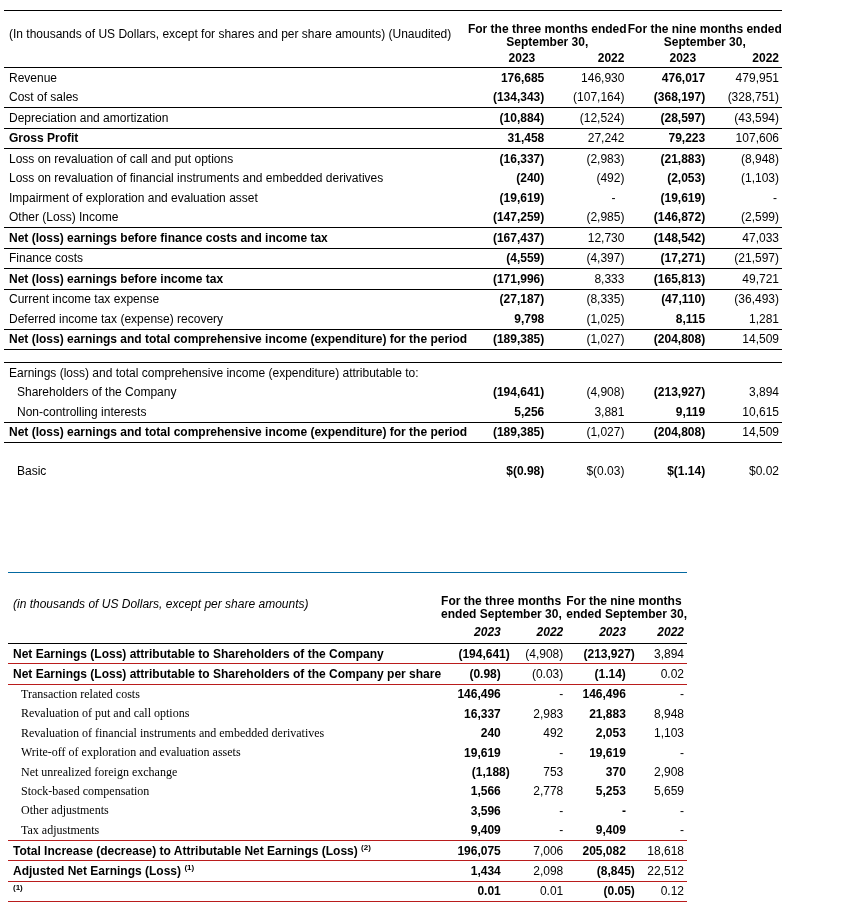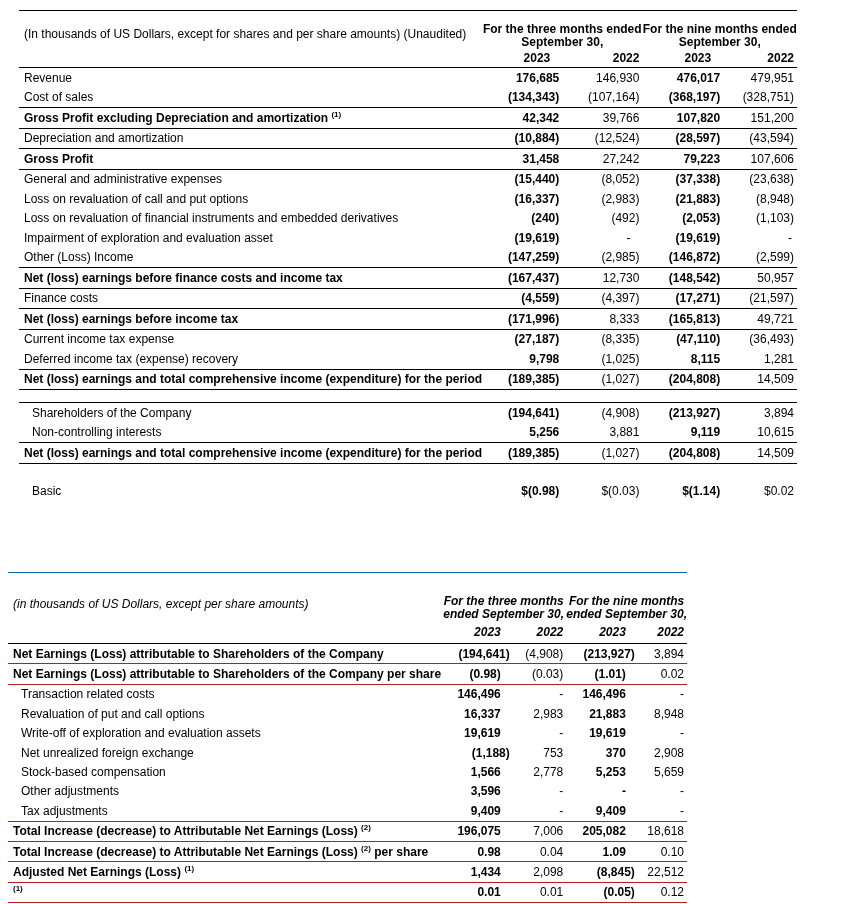--- a/index.html
+++ b/index.html
@@ -8,21 +8,21 @@
     font-family: "Liberation Sans", sans-serif; color: #000;
     font-size: 12px;
   }
   table { border-collapse: collapse; position: absolute; }
   td { padding: 0; white-space: nowrap; vertical-align: middle; }
   .b { font-weight: bold; }
   .num { text-align: right; }
   sup { font-size: 8px; line-height: 0; }
 
   
-  #t1 { left: 19px; top: 10px; width: 778px; }
+  #t1 { left: 4px; top: 10px; width: 778px; }
   #t1 col.c0 { width: 461px; }
   #t1 col.c1 { width: 81px; }
   #t1 col.c2 { width: 81px; }
   #t1 col.c3 { width: 81px; }
   #t1 col.c4 { width: 74px; }
   #t1 tr.hdr1 td { height: 30px; vertical-align: bottom; border-top: 1px solid #000; }
   #t1 tr.hdr2 td { height: 18px; border-bottom: 1px solid #000; font-weight: bold; }
   #t1 tr.row td { height: 19.5px; }
   #t1 td.lbl { padding-left: 5px; }
   #t1 td.lbl.ind { padding-left: 13px; }
@@ -36,23 +36,23 @@
   #t2 { left: 8px; top: 572px; width: 679px; }
   #t2 col.c0 { width: 430px; }
   #t2 col.c1 { width: 75px; }
   #t2 col.c2 { width: 56px; }
   #t2 col.c3 { width: 70px; }
   #t2 col.c4 { width: 48px; }
   #t2 tr.hdr1 td { height: 34px; vertical-align: bottom; border-top: 1px solid #0369a1; }
   #t2 tr.hdr2 td { height: 22px; border-bottom: 1px solid #000; font-weight: bold; font-style: italic; }
   #t2 tr.row td { height: 19.4px; }
   #t2 td.lbl { padding-left: 5px; }
-  #t2 td.lbl.ind { padding-left: 13px; }
+  #t2 td.lbl.ind { padding-left: 13px; font-family: Liberation Serif, serif; }
   #t2 tr.bot td { border-bottom: 1px solid #b91c1c; }
-  #t2 .ctr { text-align: center; font-weight: bold; font-style: italic; line-height: 13px; }
+  #t2 .ctr { font-weight: bold; line-height: 13px; }
   #t2 .num { padding-right: 3px; }
   #t2 .unitlbl { font-style: italic; }
 </style>
 </head>
 <body>
 
 <table id="t1">
   <colgroup>
       <col class="c0">
       <col class="c1">
@@ -88,48 +88,34 @@
     <td class="num">479,951</td>
   </tr>
   <tr class="row bot">
     <td class="lbl">Cost of sales</td>
     <td class="num b">(134,343)</td>
     <td class="num">(107,164)</td>
     <td class="num b">(368,197)</td>
     <td class="num">(328,751)</td>
   </tr>
   <tr class="row bot">
-    <td class="lbl b"><span>Gross Profit excluding Depreciation and amortization</span> <sup>(1)</sup></td>
-    <td class="num b">42,342</td>
-    <td class="num">39,766</td>
-    <td class="num b">107,820</td>
-    <td class="num">151,200</td>
-  </tr>
-  <tr class="row bot">
     <td class="lbl">Depreciation and amortization</td>
     <td class="num b">(10,884)</td>
     <td class="num">(12,524)</td>
     <td class="num b">(28,597)</td>
     <td class="num">(43,594)</td>
   </tr>
   <tr class="row bot">
     <td class="lbl b">Gross Profit</td>
     <td class="num b">31,458</td>
     <td class="num">27,242</td>
     <td class="num b">79,223</td>
     <td class="num">107,606</td>
   </tr>
   <tr class="row">
-    <td class="lbl">General and administrative expenses</td>
-    <td class="num b">(15,440)</td>
-    <td class="num">(8,052)</td>
-    <td class="num b">(37,338)</td>
-    <td class="num">(23,638)</td>
-  </tr>
-  <tr class="row">
     <td class="lbl">Loss on revaluation of call and put options</td>
     <td class="num b">(16,337)</td>
     <td class="num">(2,983)</td>
     <td class="num b">(21,883)</td>
     <td class="num">(8,948)</td>
   </tr>
   <tr class="row">
     <td class="lbl">Loss on revaluation of financial instruments and embedded derivatives</td>
     <td class="num b">(240)</td>
     <td class="num">(492)</td>
@@ -148,21 +134,21 @@
     <td class="num b">(147,259)</td>
     <td class="num">(2,985)</td>
     <td class="num b">(146,872)</td>
     <td class="num">(2,599)</td>
   </tr>
   <tr class="row bot">
     <td class="lbl b">Net (loss) earnings before finance costs and income tax</td>
     <td class="num b">(167,437)</td>
     <td class="num">12,730</td>
     <td class="num b">(148,542)</td>
-    <td class="num">50,957</td>
+    <td class="num">47,033</td>
   </tr>
   <tr class="row bot">
     <td class="lbl">Finance costs</td>
     <td class="num b">(4,559)</td>
     <td class="num">(4,397)</td>
     <td class="num b">(17,271)</td>
     <td class="num">(21,597)</td>
   </tr>
   <tr class="row bot">
     <td class="lbl b">Net (loss) earnings before income tax</td>
@@ -194,20 +180,23 @@
   </tr>
 
   <tr class="spacer bot">
         <td></td>
         <td></td>
         <td></td>
         <td></td>
         <td></td>
       </tr>
 
+  <tr class="row">
+    <td class="lbl" colspan="5">Earnings (loss) and total comprehensive income (expenditure) attributable to:</td>
+  </tr>
   <tr class="row">
     <td class="lbl ind">Shareholders of the Company</td>
     <td class="num b">(194,641)</td>
     <td class="num">(4,908)</td>
     <td class="num b">(213,927)</td>
     <td class="num">3,894</td>
   </tr>
   <tr class="row bot">
     <td class="lbl ind">Non-controlling interests</td>
     <td class="num b">5,256</td>
@@ -273,38 +262,45 @@
     <td class="lbl b">Net Earnings (Loss) attributable to Shareholders of the Company</td>
     <td class="num b">(194,641)</td>
     <td class="num">(4,908)</td>
     <td class="num b">(213,927)</td>
     <td class="num">3,894</td>
   </tr>
   <tr class="row bot">
     <td class="lbl b">Net Earnings (Loss) attributable to Shareholders of the Company per share</td>
     <td class="num b" style="padding-right:12px">(0.98)</td>
     <td class="num">(0.03)</td>
-    <td class="num b" style="padding-right:12px">(1.01)</td>
+    <td class="num b" style="padding-right:12px">(1.14)</td>
     <td class="num">0.02</td>
   </tr>
   <tr class="row">
     <td class="lbl ind">Transaction related costs</td>
     <td class="num b" style="padding-right:12px">146,496</td>
     <td class="num">-</td>
     <td class="num b" style="padding-right:12px">146,496</td>
     <td class="num">-</td>
   </tr>
   <tr class="row">
     <td class="lbl ind">Revaluation of put and call options</td>
     <td class="num b" style="padding-right:12px">16,337</td>
     <td class="num">2,983</td>
     <td class="num b" style="padding-right:12px">21,883</td>
     <td class="num">8,948</td>
   </tr>
   <tr class="row">
+    <td class="lbl ind">Revaluation of financial instruments and embedded derivatives</td>
+    <td class="num b" style="padding-right:12px">240</td>
+    <td class="num">492</td>
+    <td class="num b" style="padding-right:12px">2,053</td>
+    <td class="num">1,103</td>
+  </tr>
+  <tr class="row">
     <td class="lbl ind">Write-off of exploration and evaluation assets</td>
     <td class="num b" style="padding-right:12px">19,619</td>
     <td class="num">-</td>
     <td class="num b" style="padding-right:12px">19,619</td>
     <td class="num">-</td>
   </tr>
   <tr class="row">
     <td class="lbl ind">Net unrealized foreign exchange</td>
     <td class="num b">(1,188)</td>
     <td class="num">753</td>
@@ -333,27 +329,20 @@
     <td class="num">-</td>
   </tr>
   <tr class="row bot">
     <td class="lbl b"><span>Total Increase (decrease) to Attributable Net Earnings (Loss)</span> <sup>(2)</sup></td>
     <td class="num b" style="padding-right:12px">196,075</td>
     <td class="num">7,006</td>
     <td class="num b" style="padding-right:12px">205,082</td>
     <td class="num">18,618</td>
   </tr>
   <tr class="row bot">
-    <td class="lbl b"><span>Total Increase (decrease) to Attributable Net Earnings (Loss)</span> <sup>(2)</sup><span> per share</span></td>
-    <td class="num b" style="padding-right:12px">0.98</td>
-    <td class="num">0.04</td>
-    <td class="num b" style="padding-right:12px">1.09</td>
-    <td class="num">0.10</td>
-  </tr>
-  <tr class="row bot">
     <td class="lbl b"><span>Adjusted Net Earnings (Loss)</span> <sup>(1)</sup></td>
     <td class="num b" style="padding-right:12px">1,434</td>
     <td class="num">2,098</td>
     <td class="num b">(8,845)</td>
     <td class="num">22,512</td>
   </tr>
   <tr class="row bot">
     <td class="lbl b"> <sup>(1)</sup></td>
     <td class="num b" style="padding-right:12px">0.01</td>
     <td class="num">0.01</td>

